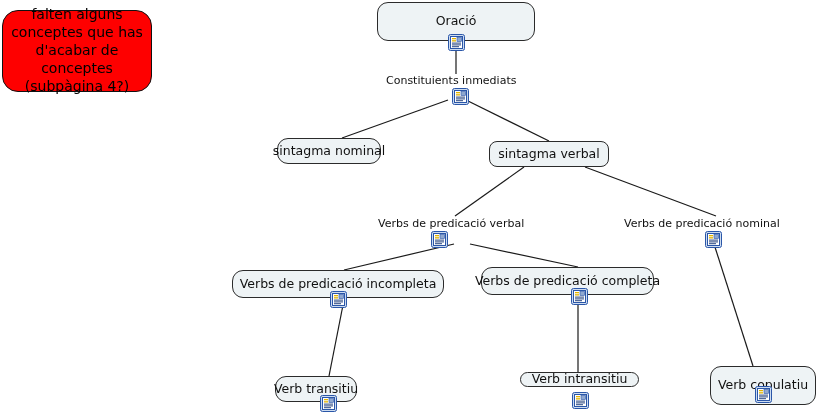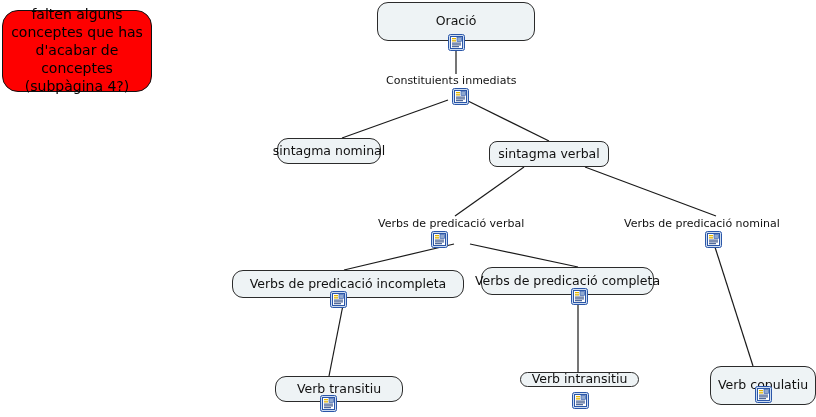--- a/index.html
+++ b/index.html
@@ -123,21 +123,21 @@
         <rect x="4" y="10.4" width="9" height="1" fill="#27457f"></rect>
         <rect x="4" y="12.2" width="7" height="1" fill="#27457f"></rect>
       </svg>
     </div>
     <div class="node" style="left: 277px; top: 138px; width: 104px; height: 26px;">
       <span>sintagma nominal</span>
     </div>
     <div class="node" style="left: 489px; top: 141px; width: 120px; height: 26px; border-radius: 8px;">
       <span>sintagma verbal</span>
     </div>
-    <div class="node" style="left: 232px; top: 270px; width: 232px; height: 28px;">
+    <div class="node" style="left: 232px; top: 270px; width: 212px; height: 28px;">
       <span>Verbs de predicació incompleta</span>
     </div>
     <div class="res-icon" style="left: 330px; top: 291px;">
       <svg width="17" height="17" viewBox="0 0 17 17">
         <rect x="0.5" y="0.5" width="16" height="16" rx="2" fill="#cddcf0" stroke="#2a56a8" stroke-width="1"></rect>
         <rect x="2.5" y="2.5" width="12" height="12" fill="#ffffff" stroke="#2a56a8" stroke-width="1"></rect>
         <rect x="9" y="3.5" width="4.5" height="4" fill="#8fa8cf" stroke="#2a56a8" stroke-width="0.6"></rect>
         <rect x="4" y="4" width="4" height="1.3" fill="#e2b400"></rect>
         <rect x="4" y="6.2" width="4" height="1.3" fill="#e2b400"></rect>
         <rect x="4" y="8.6" width="9" height="1" fill="#27457f"></rect>
@@ -153,21 +153,21 @@
         <rect x="0.5" y="0.5" width="16" height="16" rx="2" fill="#cddcf0" stroke="#2a56a8" stroke-width="1"></rect>
         <rect x="2.5" y="2.5" width="12" height="12" fill="#ffffff" stroke="#2a56a8" stroke-width="1"></rect>
         <rect x="9" y="3.5" width="4.5" height="4" fill="#8fa8cf" stroke="#2a56a8" stroke-width="0.6"></rect>
         <rect x="4" y="4" width="4" height="1.3" fill="#e2b400"></rect>
         <rect x="4" y="6.2" width="4" height="1.3" fill="#e2b400"></rect>
         <rect x="4" y="8.6" width="9" height="1" fill="#27457f"></rect>
         <rect x="4" y="10.4" width="9" height="1" fill="#27457f"></rect>
         <rect x="4" y="12.2" width="7" height="1" fill="#27457f"></rect>
       </svg>
     </div>
-    <div class="node" style="left: 275px; top: 376px; width: 128px; height: 26px;">
+    <div class="node" style="left: 275px; top: 376px; width: 82px; height: 26px;">
       <span>Verb transitiu</span>
     </div>
     <div class="res-icon" style="left: 320px; top: 395px;">
       <svg width="17" height="17" viewBox="0 0 17 17">
         <rect x="0.5" y="0.5" width="16" height="16" rx="2" fill="#cddcf0" stroke="#2a56a8" stroke-width="1"></rect>
         <rect x="2.5" y="2.5" width="12" height="12" fill="#ffffff" stroke="#2a56a8" stroke-width="1"></rect>
         <rect x="9" y="3.5" width="4.5" height="4" fill="#8fa8cf" stroke="#2a56a8" stroke-width="0.6"></rect>
         <rect x="4" y="4" width="4" height="1.3" fill="#e2b400"></rect>
         <rect x="4" y="6.2" width="4" height="1.3" fill="#e2b400"></rect>
         <rect x="4" y="8.6" width="9" height="1" fill="#27457f"></rect>

